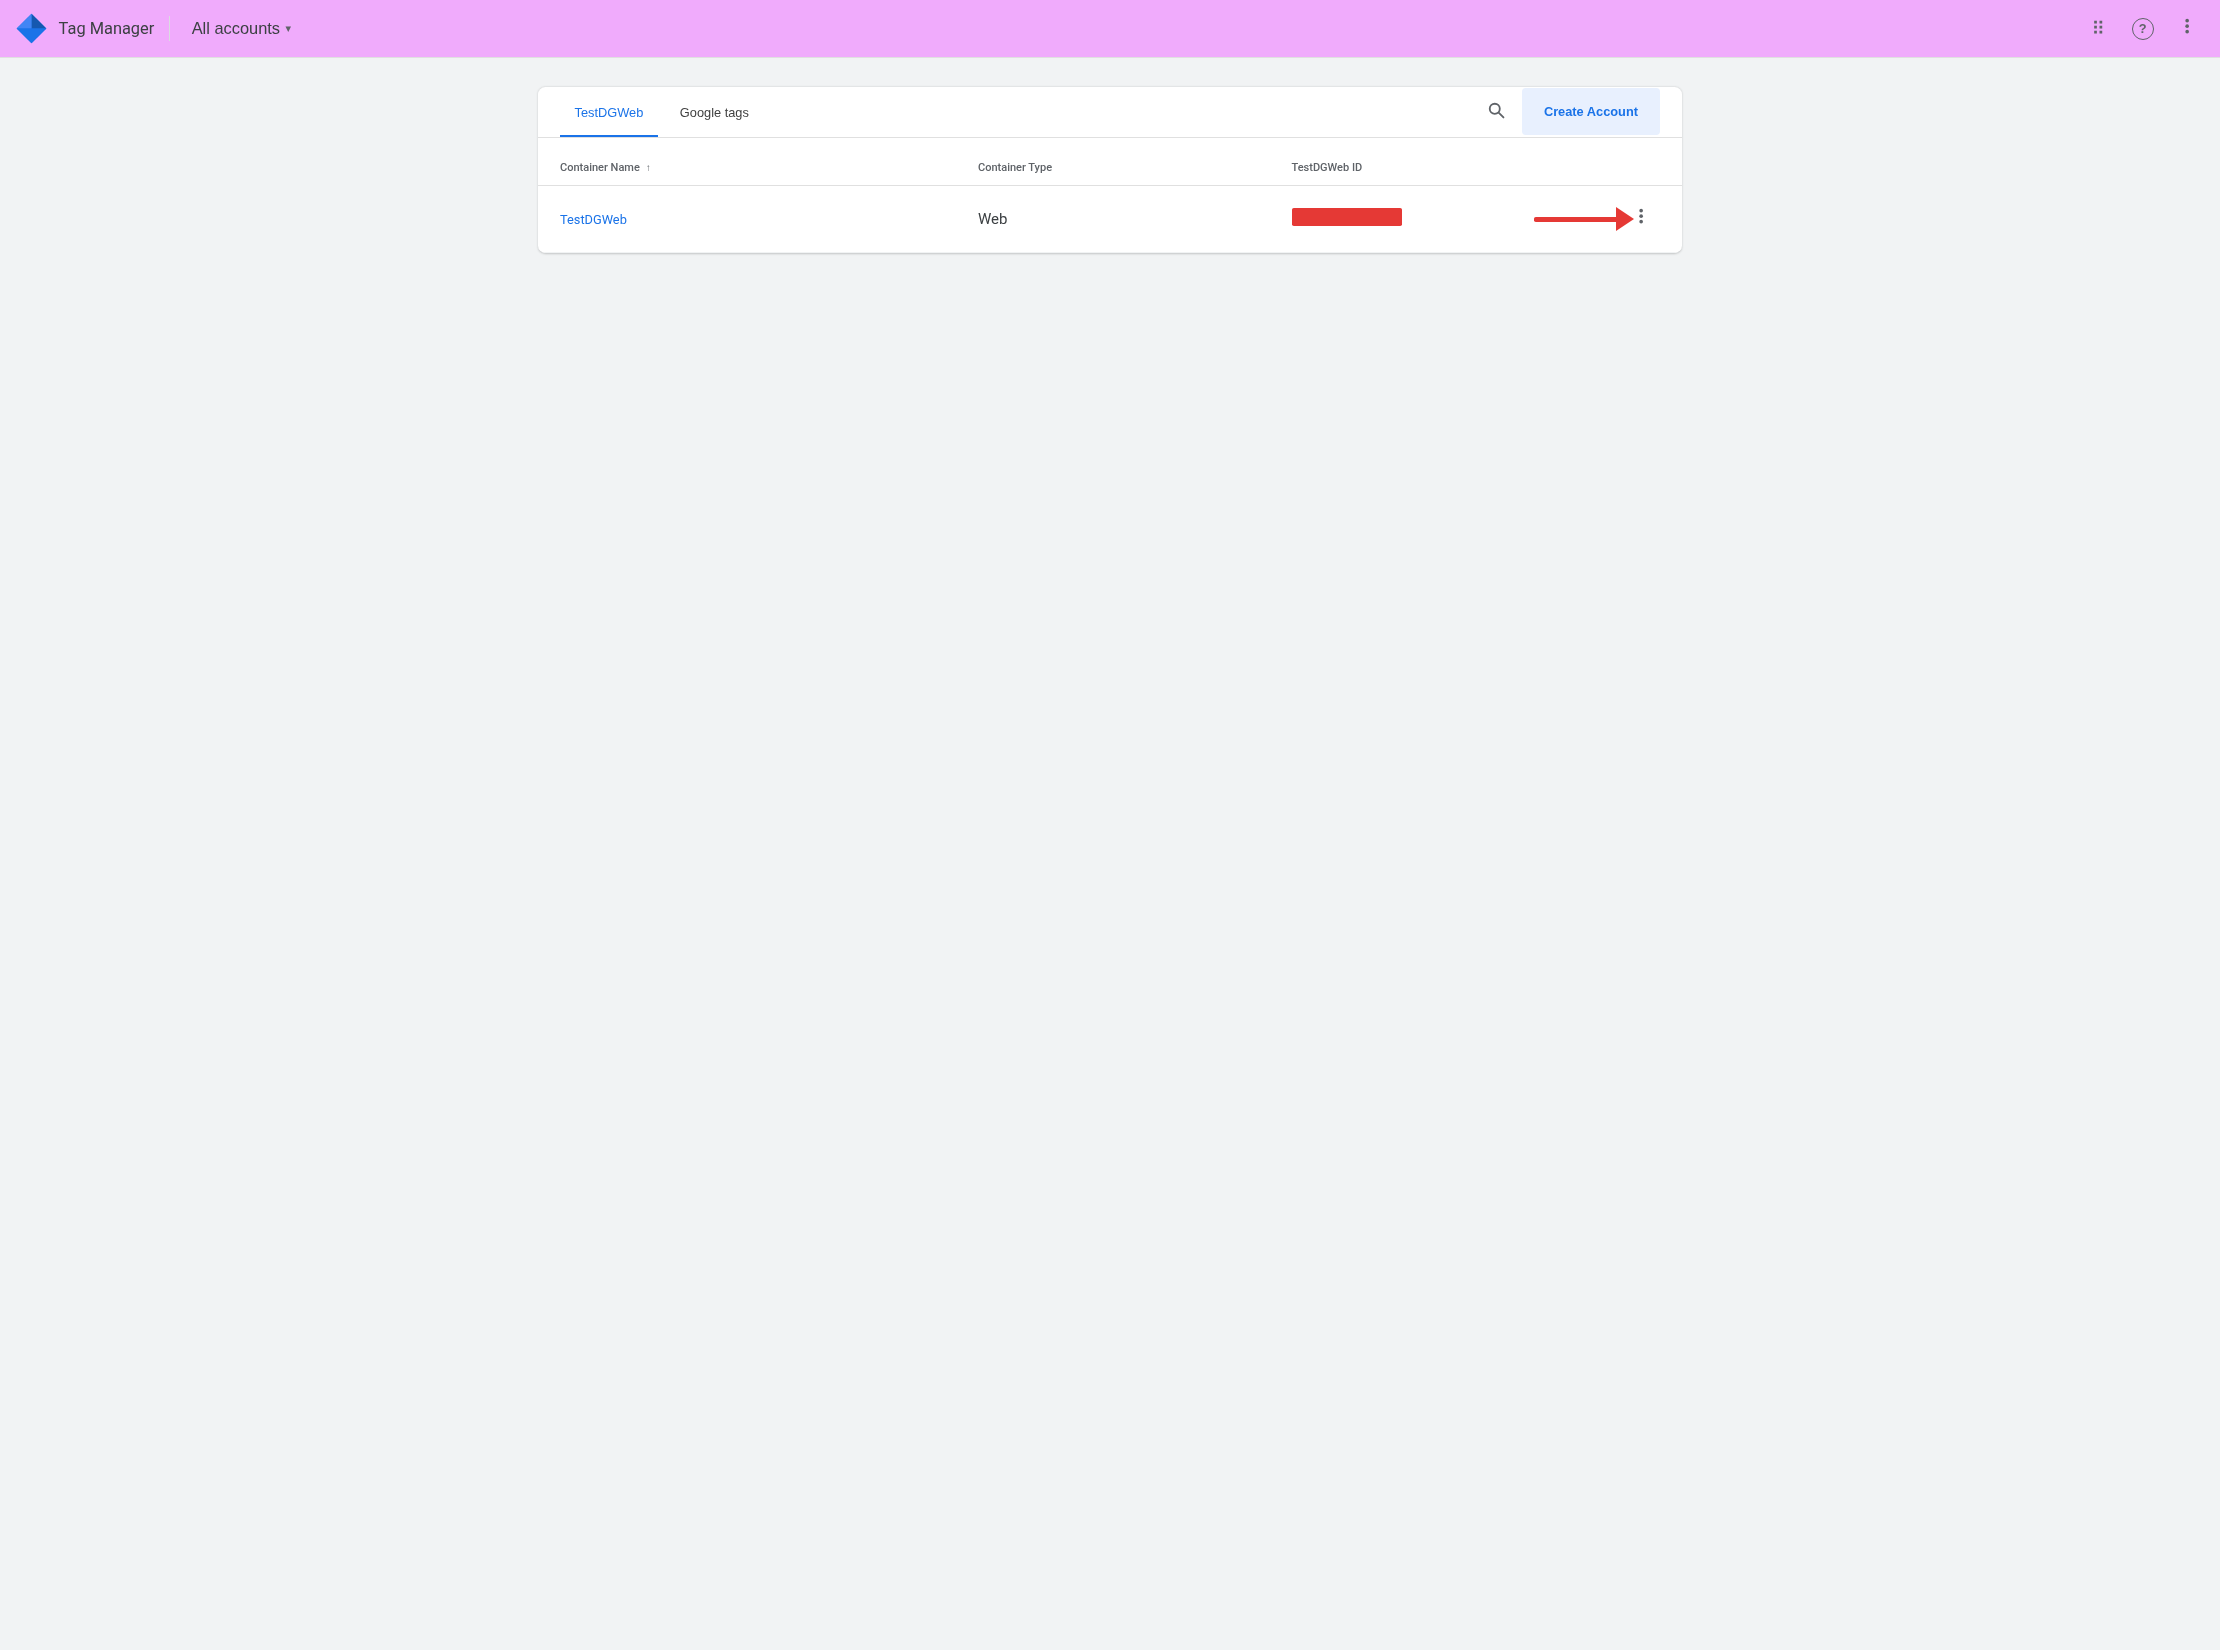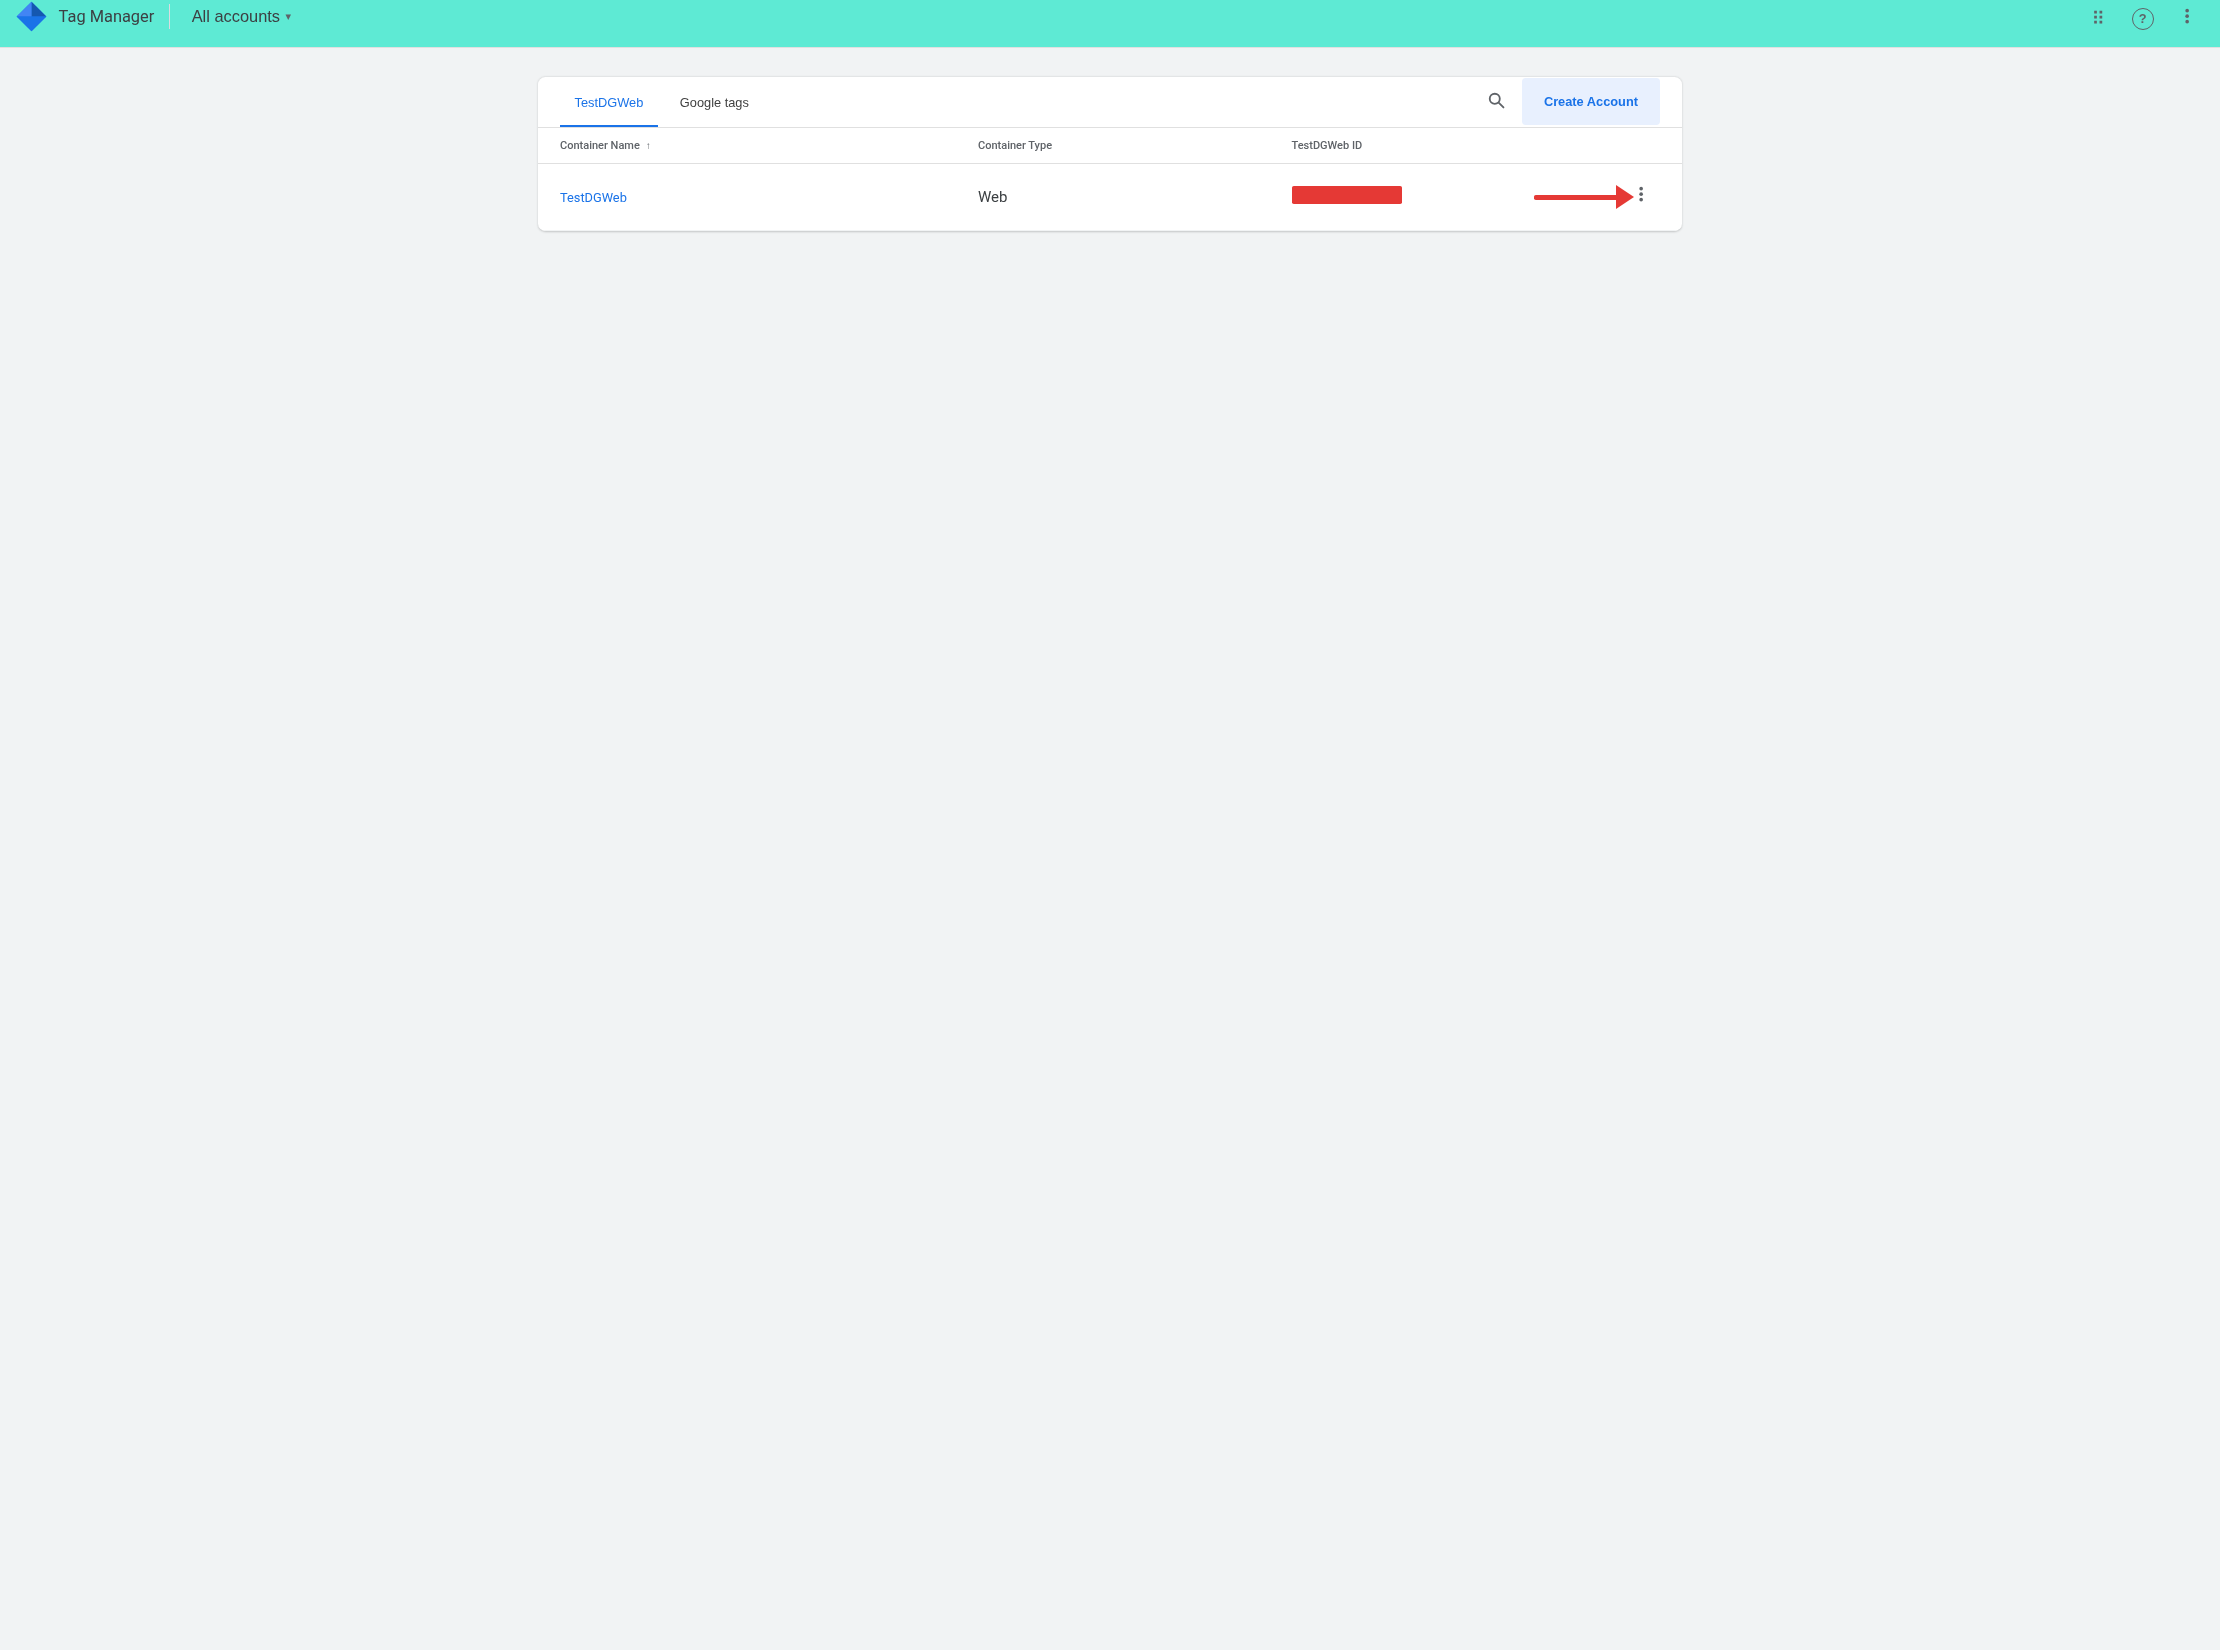--- a/index.html
+++ b/index.html
@@ -4,24 +4,24 @@
   <style>
     * { box-sizing: border-box; margin: 0; padding: 0; }
     body {
       font-family: 'Google Sans', Roboto, Arial, sans-serif;
       background: #f1f3f4;
       min-height: 100vh;
     }
 
     
     .header {
-      background: #5eead4;
-      height: 48px;
-      display: flex;
-      align-items: flex-start;
+      background: #f0abfc;
+      height: 58px;
+      display: flex;
+      align-items: center;
       padding: 0 14.6px;
       border-bottom: 0.9px solid #e0e0e0;
       position: relative;
       z-index: 10;
     }
     .header-left {
       display: flex;
       align-items: center;
       flex: 1;
     }
@@ -182,20 +182,21 @@
       background: #fff;
       border-bottom: 0.9px solid #e0e0e0;
     }
     .th {
       font-size: 11px;
       color: #5f6368;
       font-weight: 500;
       display: flex;
       align-items: center;
       gap: 6px;
+      margin-top: 12px;
     }
     .sort-arrow {
       font-size: 10px;
       color: #5f6368;
     }
     .table-row {
       display: grid;
       grid-template-columns: 2fr 1.5fr 1.5fr 55px;
       padding: 14.6px 22px;
       align-items: center;

